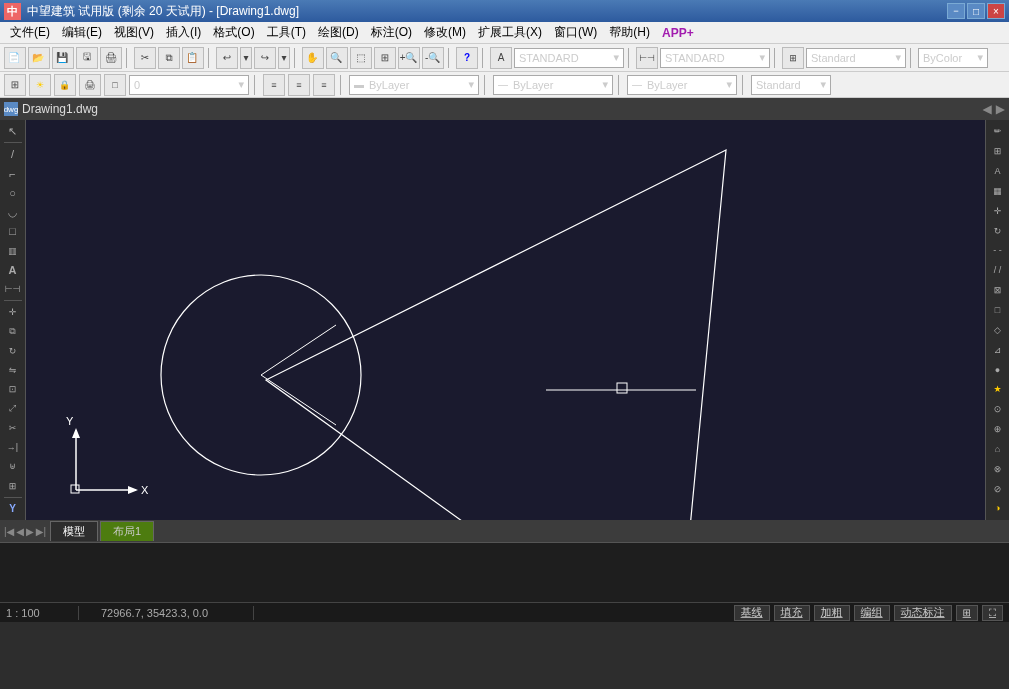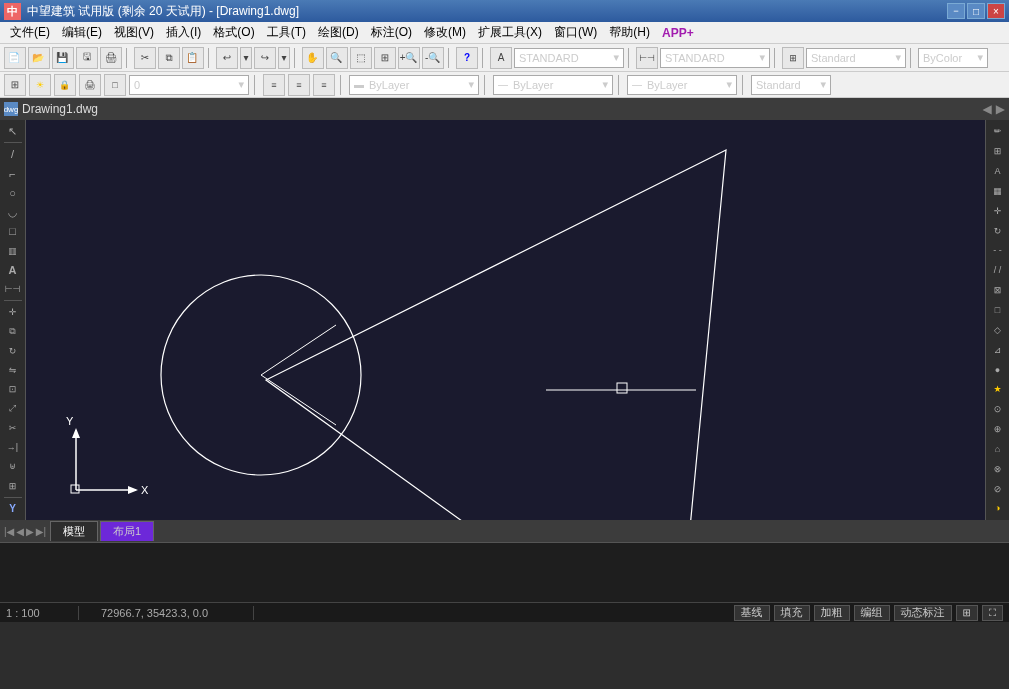--- a/index.html
+++ b/index.html
@@ -101,21 +101,21 @@
       width: 20px; height: 20px; display: flex; align-items: center; justify-content: center;
       cursor: pointer; color: #aaa; font-size: 10px;
     }
 
     
     #bottom-tabs {
       width: 100%; height: 22px; background: #3c3c3c;
       display: flex; align-items: center; padding: 0 4px; gap: 0;
     }
     .btab {
-      padding: 2px 12px; background: #6d28d9; border: 1px solid #666; border-bottom: none;
+      padding: 2px 12px; background: #4d7c0f; border: 1px solid #666; border-bottom: none;
       color: #ccc; font-size: 11px; cursor: pointer; margin-right: 2px;
     }
     .btab.active { background: #2d2d2d; color: #fff; }
     .btab-arrows { display: flex; gap: 2px; color: #888; font-size: 10px; margin-right: 4px; }
 
     
     #command-area {
       width: 100%; height: 60px; background: #1e1e1e;
       border-top: 1px solid #555; padding: 2px 6px;
       font-size: 12px; color: #ccc; font-family: 'SimSun', monospace;
@@ -362,21 +362,21 @@
 </div>
 
 <div id="command-area">
 </div>
 
 <div id="statusbar">
   <span style="min-width:50px;">1 : 100</span>
   <div class="status-sep"></div>
   <span style="min-width:130px;">72966.7, 35423.3, 0.0</span>
   <div class="status-sep"></div>
-  <div style="margin-left:auto;display:flex;gap:4px;">
+  <div style="margin-left:auto;display:flex;gap:4px;text-decoration:underline;">
     <div class="status-btn">基线</div>
     <div class="status-btn">填充</div>
     <div class="status-btn">加粗</div>
     <div class="status-btn">编组</div>
     <div class="status-btn">动态标注</div>
     <div class="status-btn" style="font-size:10px;">⊞</div>
     <div class="status-btn" style="font-size:10px;">⛶</div>
   </div>
 </div>
 

